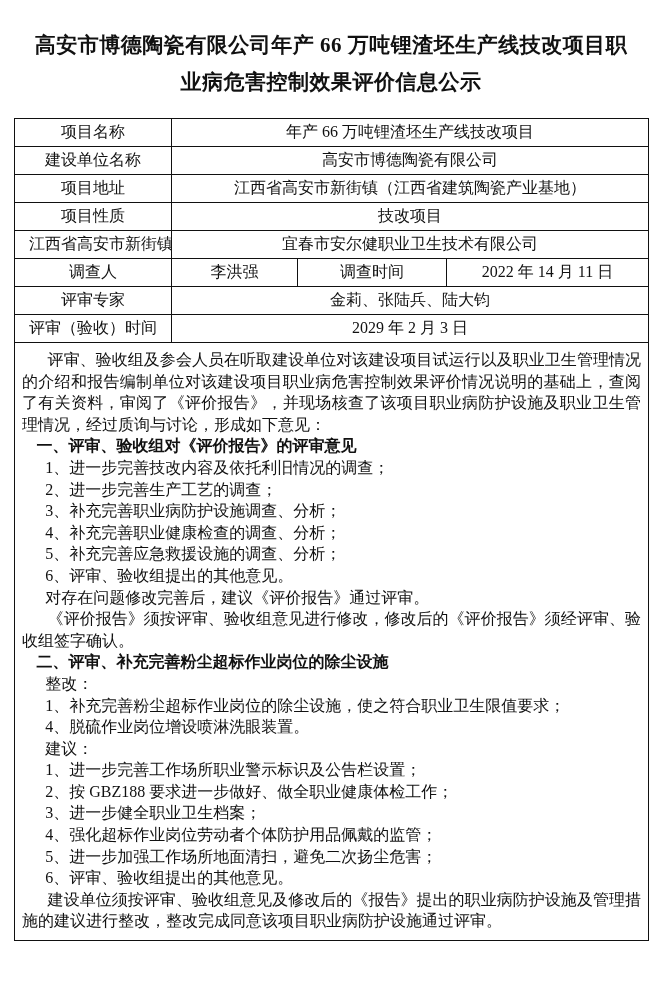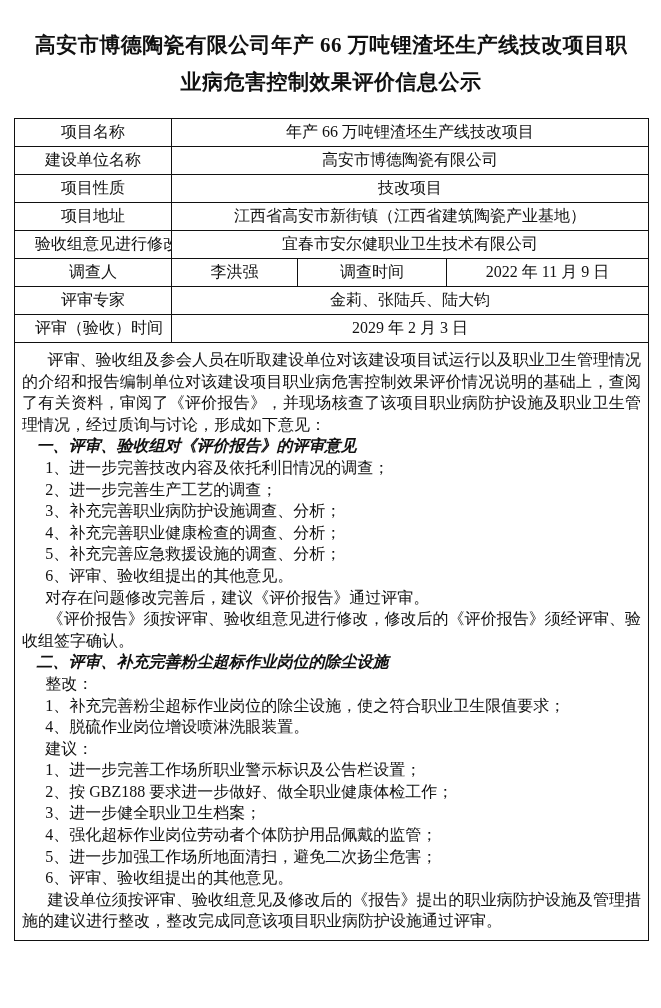--- a/index.html
+++ b/index.html
@@ -29,39 +29,39 @@
     table-layout: fixed;
   }
   table.info-table td {
     border: 1px solid #111111;
     font-size: 16px;
     vertical-align: middle;
   }
   td.lbl, td.val {
     height: 28px;
     text-align: center;
-    padding: 1px 20px;
+    padding: 1px 14px;
     overflow: hidden;
     white-space: nowrap;
   }
   td.opinion-cell {
     vertical-align: top;
     padding: 6px 7px 8px 7px;
     margin-top: 25px;
   }
   .opinion p {
     margin: 0;
     font-size: 16px;
     line-height: 21.6px;
     text-align: justify;
     text-justify: inter-ideograph;
   }
   .p-indent { text-indent: 1.6em; }
   .p-item   { text-indent: 1.45em; }
-  .p-head   { text-indent: 0.9em; font-weight: bold; font-style: italic; }
+  .p-head   { text-indent: 0.9em; font-weight: bold; }
 </style>
 </head>
 <body>
 
 <div class="page">
 
   <div class="doc-title">
     <div>高安市博德陶瓷有限公司年产 66 万吨锂渣坯生产线技改项目职</div>
     <div>业病危害控制效果评价信息公示</div>
   </div>
@@ -76,36 +76,36 @@
     <tbody>
       <tr>
         <td class="lbl">项目名称</td>
         <td class="val" colspan="3">年产 66 万吨锂渣坯生产线技改项目</td>
       </tr>
       <tr>
         <td class="lbl">建设单位名称</td>
         <td class="val" colspan="3">高安市博德陶瓷有限公司</td>
       </tr>
       <tr>
+        <td class="lbl">项目地址</td>
+        <td class="val" colspan="3">江西省高安市新街镇（江西省建筑陶瓷产业基地）</td>
+      </tr>
+      <tr>
         <td class="lbl">项目性质</td>
         <td class="val" colspan="3">技改项目</td>
       </tr>
       <tr>
-        <td class="lbl">项目地址</td>
-        <td class="val" colspan="3">江西省高安市新街镇（江西省建筑陶瓷产业基地）</td>
-      </tr>
-      <tr>
-        <td class="lbl">验收组意见进行修改</td>
+        <td class="lbl">江西省高安市新街镇</td>
         <td class="val" colspan="3">宜春市安尔健职业卫生技术有限公司</td>
       </tr>
       <tr>
         <td class="lbl">调查人</td>
         <td class="val">李洪强</td>
         <td class="lbl">调查时间</td>
-        <td class="val">2022 年 11 月 9 日</td>
+        <td class="val">2022 年 14 月 11 日</td>
       </tr>
       <tr>
         <td class="lbl">评审专家</td>
         <td class="val" colspan="3">金莉、张陆兵、陆大钧</td>
       </tr>
       <tr>
         <td class="lbl">评审（验收）时间</td>
         <td class="val" colspan="3">2029 年 2 月 3 日</td>
       </tr>
       <tr>

